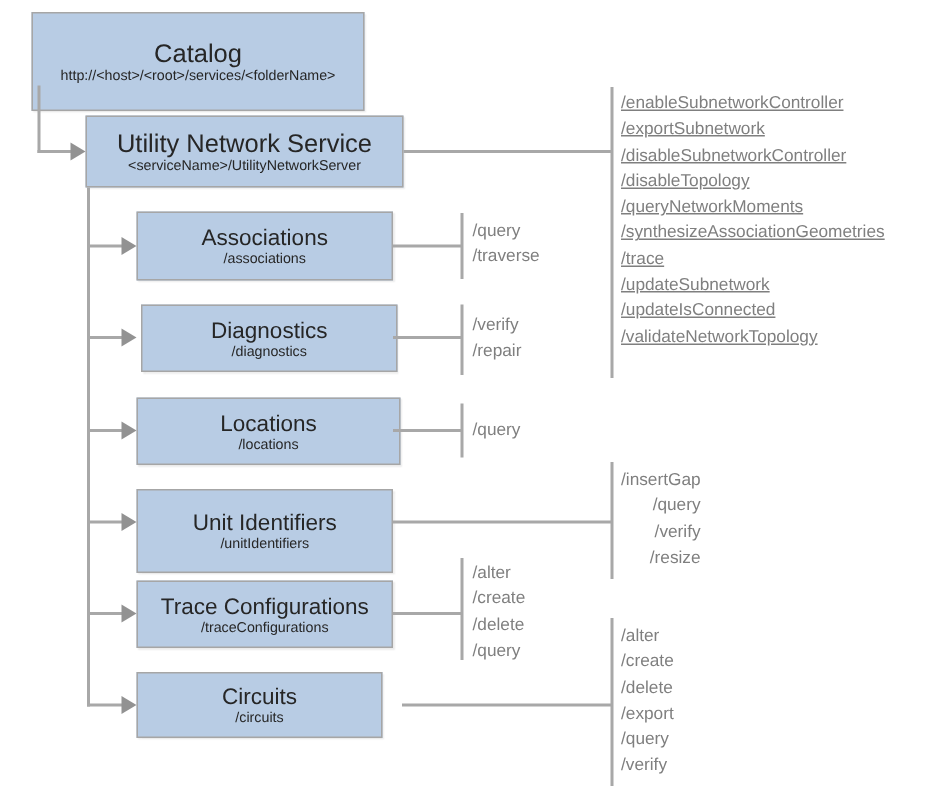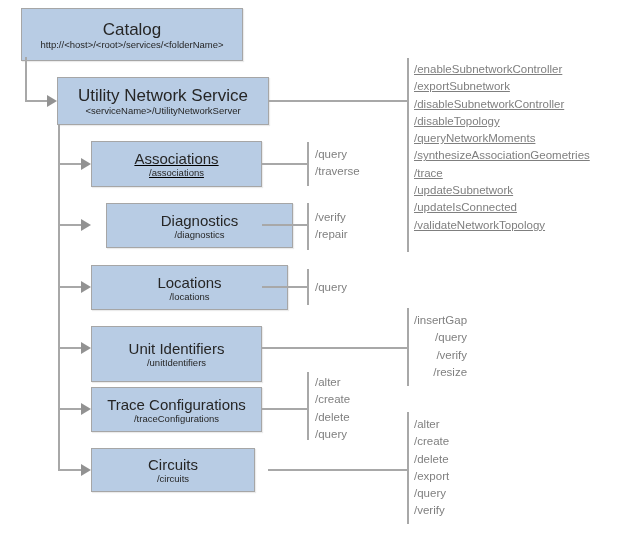--- a/index.html
+++ b/index.html
@@ -44,41 +44,41 @@
     color:#7f7f7f;
     font-size:11.5px;
   }
   .ops .op{line-height:17.3px;white-space:nowrap;}
 </style>
 </head>
 <body>
 
 <div id="canvas">
 
-  <div class="node big" style="left:21px;top:8px;width:222px;height:53px;">
+  <div class="node big" style="left:21px;top:8px;width:222px;height:66px;">
     <div class="title">Catalog</div>
     <div class="subtitle">http://&lt;host&gt;/&lt;root&gt;/services/&lt;folderName&gt;</div>
   </div>
 
   <div class="node big" style="left:57px;top:77px;width:212px;height:48px;text-align:right;">
     <div class="title">Utility Network Service</div>
     <div class="subtitle">&lt;serviceName&gt;/UtilityNetworkServer</div>
   </div>
 
-  <div class="node" style="left:91px;top:141px;width:171px;height:46px;text-decoration:underline;">
+  <div class="node" style="left:91px;top:141px;width:171px;height:46px;">
     <div class="title">Associations</div>
     <div class="subtitle">/associations</div>
   </div>
 
-  <div class="node" style="left:106px;top:203px;width:187px;height:45px;">
+  <div class="node" style="left:94px;top:203px;width:171px;height:45px;">
     <div class="title">Diagnostics</div>
     <div class="subtitle">/diagnostics</div>
   </div>
 
-  <div class="node" style="left:91px;top:265px;width:197px;height:45px;">
+  <div class="node" style="left:91px;top:265px;width:176px;height:45px;">
     <div class="title">Locations</div>
     <div class="subtitle">/locations</div>
   </div>
 
   <div class="node" style="left:91px;top:326px;width:171px;height:56px;">
     <div class="title">Unit Identifiers</div>
     <div class="subtitle">/unitIdentifiers</div>
   </div>
 
   <div class="node" style="left:91px;top:387px;width:171px;height:45px;">

